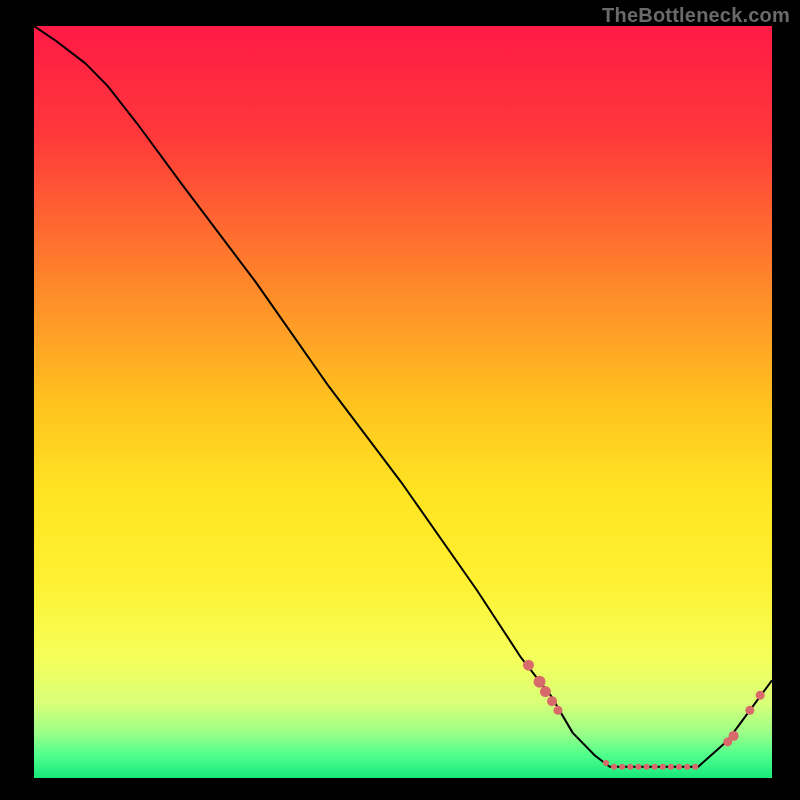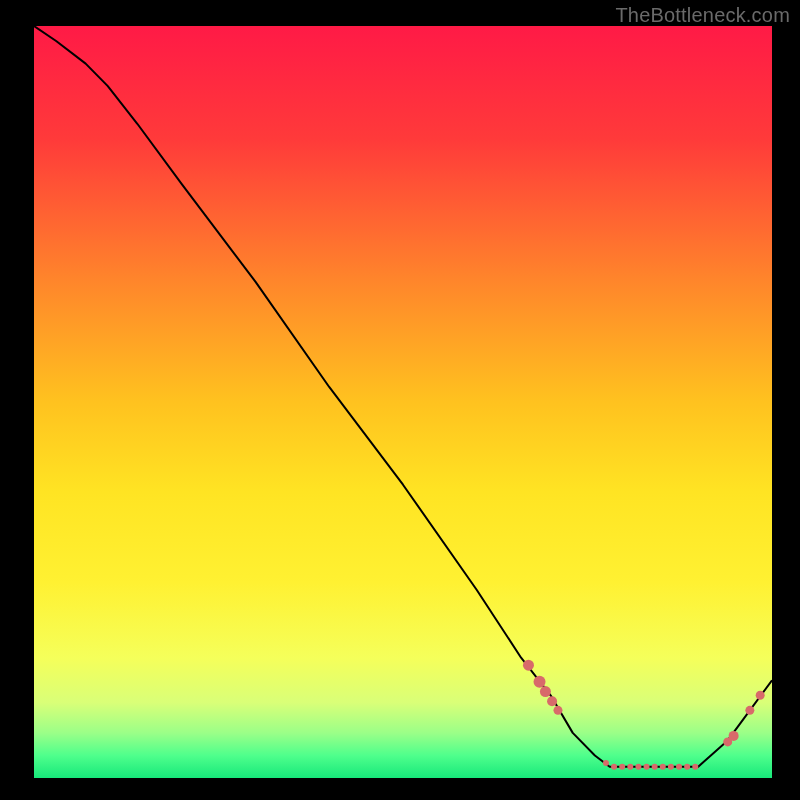--- a/index.html
+++ b/index.html
@@ -16,21 +16,21 @@
     width: 800px;
     height: 800px;
     background: #000;
   }
   .watermark {
     position: absolute;
     top: 4px;
     right: 10px;
     color: #6a6a6a;
     font-size: 20px;
-    font-weight: 400;
+    font-weight: 700;
     letter-spacing: 0.2px;
     z-index: 50;
     margin-left: 43px;
   }
   svg {
     position: absolute;
     top: 0;
     left: 0;
     z-index: 10;
   }

